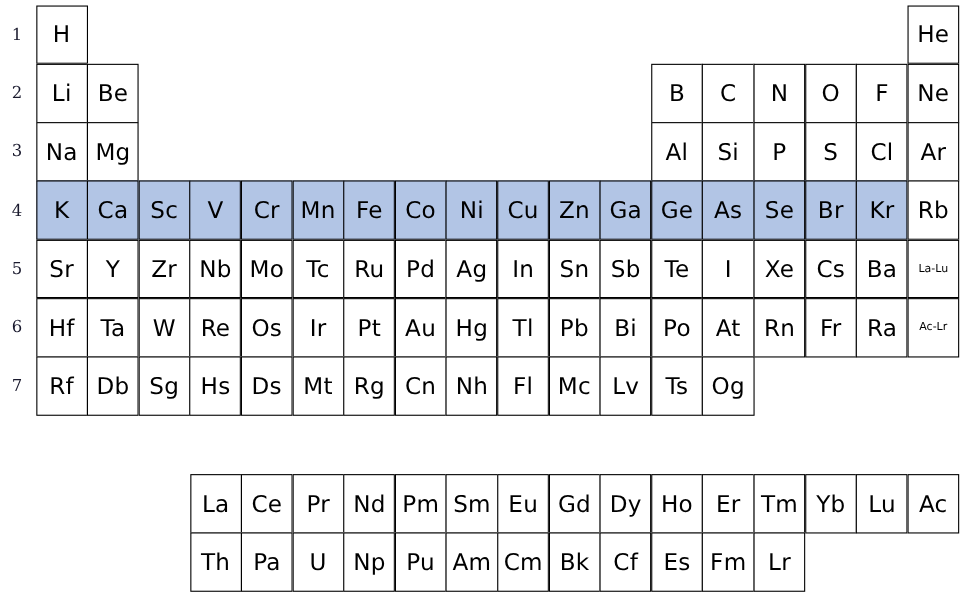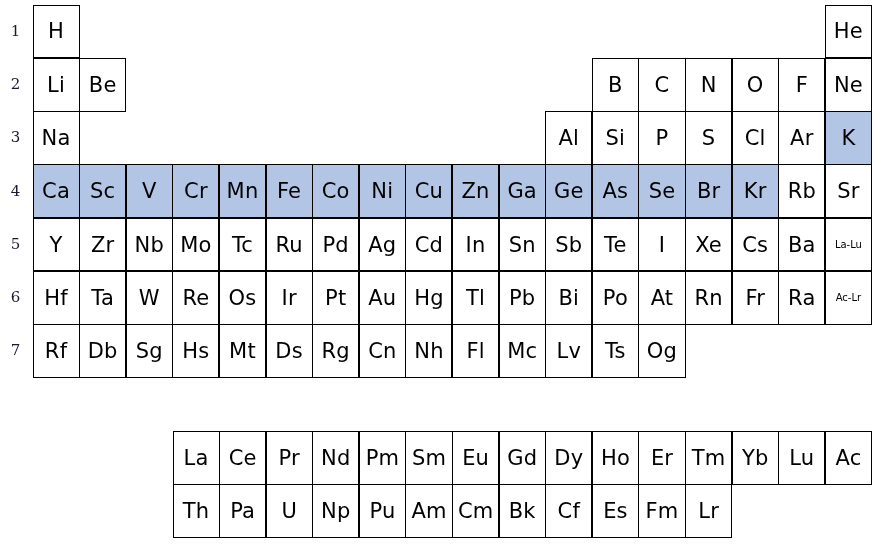--- a/index.html
+++ b/index.html
@@ -155,20 +155,23 @@
       </div>
       <div class="cell">
         <span>F</span>
       </div>
       <div class="cell">
         <span>Ne</span>
       </div>
       <div class="cell">
         <span>Na</span>
       </div>
+      <div class="cell">
+        <span>Mg</span>
+      </div>
       <div class="cell empty"></div>
       <div class="cell empty"></div>
       <div class="cell empty"></div>
       <div class="cell empty"></div>
       <div class="cell empty"></div>
       <div class="cell empty"></div>
       <div class="cell empty"></div>
       <div class="cell empty"></div>
       <div class="cell empty"></div>
       <div class="cell empty"></div>
@@ -263,23 +266,20 @@
         <span>Tc</span>
       </div>
       <div class="cell">
         <span>Ru</span>
       </div>
       <div class="cell">
         <span>Pd</span>
       </div>
       <div class="cell">
         <span>Ag</span>
-      </div>
-      <div class="cell">
-        <span>Cd</span>
       </div>
       <div class="cell">
         <span>In</span>
       </div>
       <div class="cell">
         <span>Sn</span>
       </div>
       <div class="cell">
         <span>Sb</span>
       </div>
@@ -361,26 +361,26 @@
       <div class="cell">
         <span>Db</span>
       </div>
       <div class="cell">
         <span>Sg</span>
       </div>
       <div class="cell">
         <span>Hs</span>
       </div>
       <div class="cell">
+        <span>Ds</span>
+      </div>
+      <div class="cell">
         <span>Mt</span>
       </div>
       <div class="cell">
-        <span>Ds</span>
-      </div>
-      <div class="cell">
         <span>Rg</span>
       </div>
       <div class="cell">
         <span>Cn</span>
       </div>
       <div class="cell">
         <span>Nh</span>
       </div>
       <div class="cell">
         <span>Fl</span>

